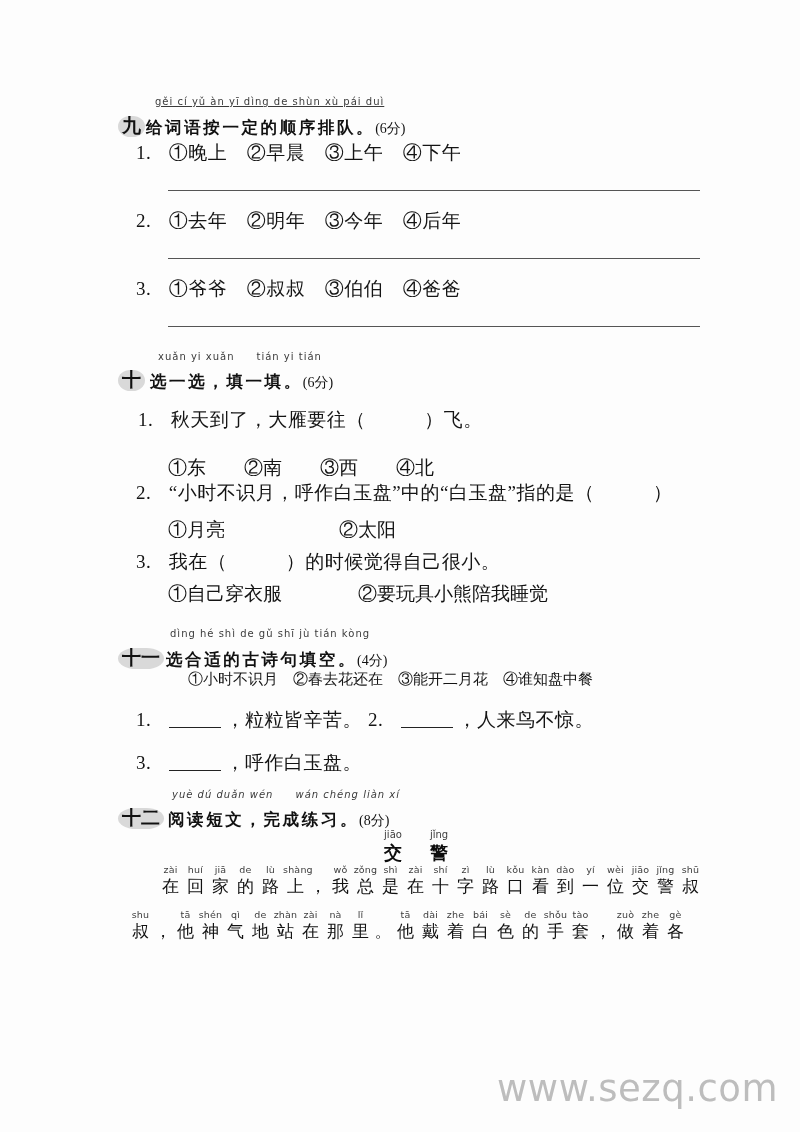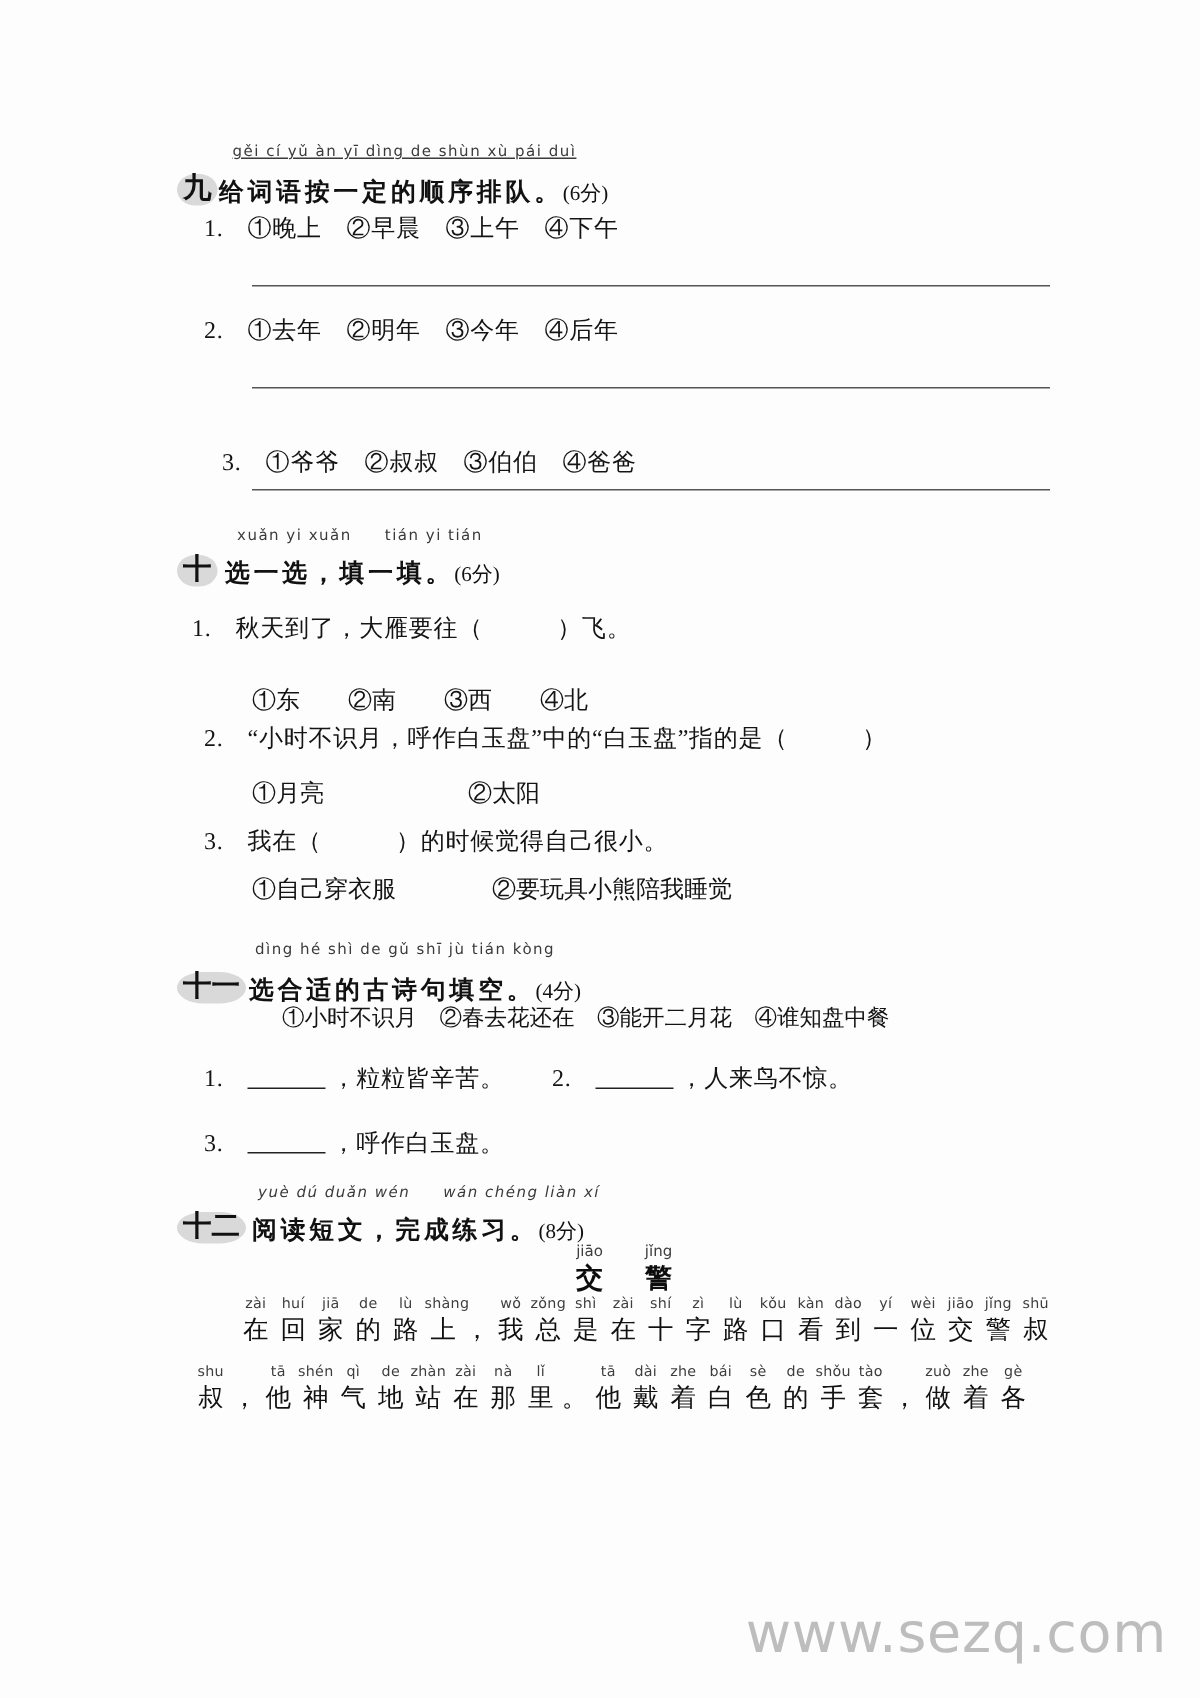--- a/index.html
+++ b/index.html
@@ -85,21 +85,21 @@
     font-family: "DejaVu Sans", "Liberation Sans", sans-serif;
     font-size: 10px;
     letter-spacing: 1.0px;
     color: #3a3a3a;
     white-space: nowrap;
   }
 
   
   .q {
     position: absolute;
-    font-size: 16px;
+    font-size: 19px;
     line-height: 20px;
     white-space: nowrap;
     color: #141414;
   }
   .q .num {
     font-family: "Liberation Serif", serif;
     letter-spacing: 0.5px;
   }
   .q .cn { letter-spacing: 0.5px; }
   .opt-gap-sm { display: inline-block; width: 8px; }
@@ -200,38 +200,38 @@
   </div>
   <div class="rule" style="left:168px; top:190px; width:532px;"></div>
 
   <div class="q" style="left:136px; top:211px;">
     <span class="num">2.</span>
     <span class="opt-gap-sm"></span>
     <span class="cn">①去年　②明年　③今年　④后年</span>
   </div>
   <div class="rule" style="left:168px; top:258px; width:532px;"></div>
 
-  <div class="q" style="left:148px; top:279px;margin-top:20px;">
+  <div class="q" style="left:136px; top:279px;">
     <span class="num">3.</span>
     <span class="opt-gap-sm"></span>
     <span class="cn">①爷爷　②叔叔　③伯伯　④爸爸</span>
   </div>
   <div class="rule" style="left:168px; top:326px; width:532px;"></div>
 
   <div class="section" style="top:362px;">
     <div class="sec-head">
       <div class="head-pinyin" style="left:158px; top:-12px;">xuǎn yi xuǎn　　tián yi tián</div>
       <div class="badge">十</div>
       <div class="head-text" style="left:150px;">
         <span>选一选，填一填。</span><span class="head-pts">(6分)</span>
       </div>
     </div>
   </div>
 
-  <div class="q" style="left:128px; top:410px;">
+  <div class="q" style="left:138px; top:410px;">
     <span class="num">1.</span>
     <span class="opt-gap-sm"></span>
     <span class="cn">秋天到了，大雁要往（　　　）飞。</span>
   </div>
   <div class="q" style="left:168px; top:418px;margin-top:40px;">①东　　②南　　③西　　④北</div>
 
   <div class="q" style="left:136px; top:483px;">
     <span class="num">2.</span>
     <span class="opt-gap-sm"></span>
     <span class="cn">“小时不识月，呼作白玉盘”中的“白玉盘”指的是（　　　）</span>

